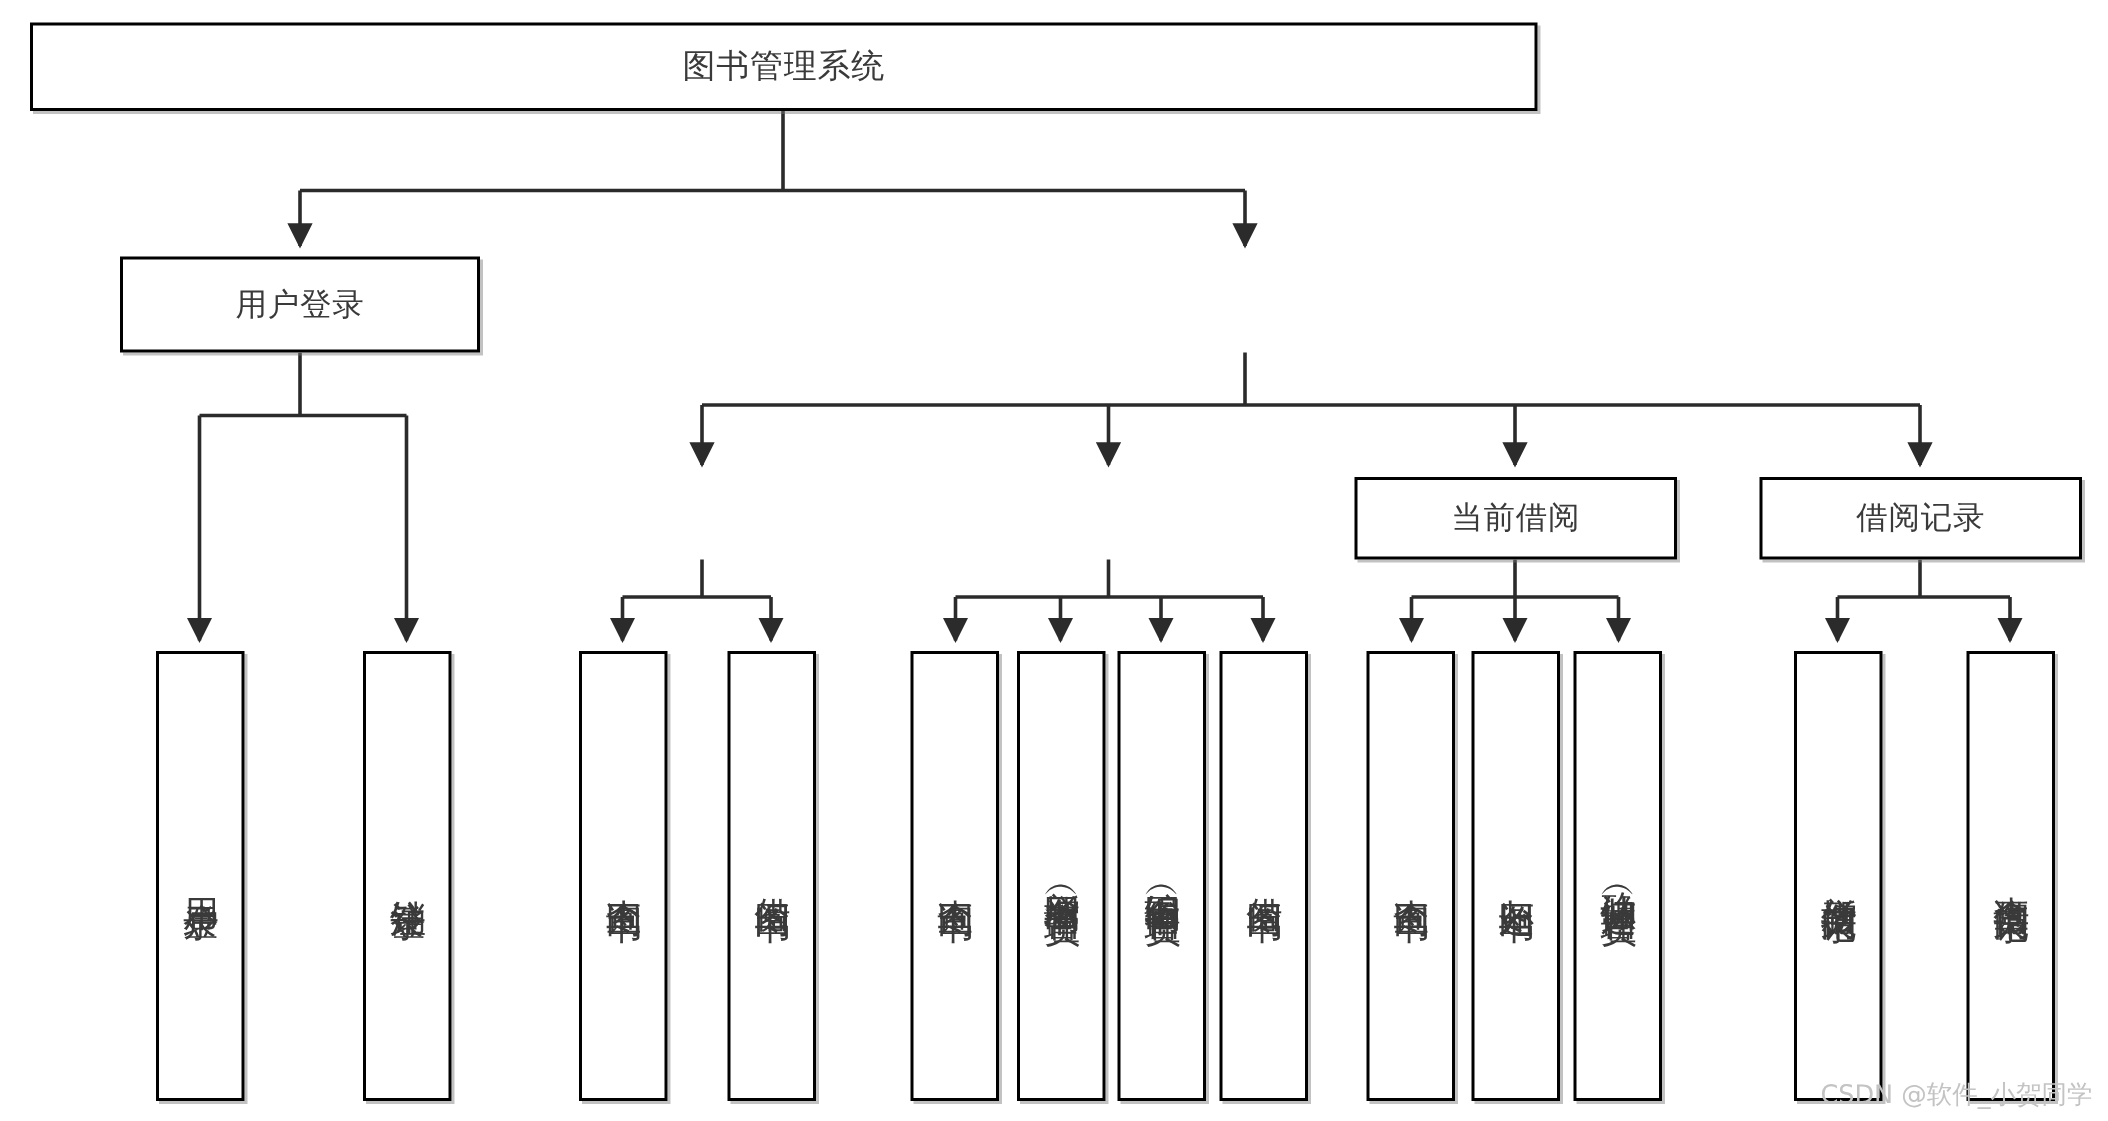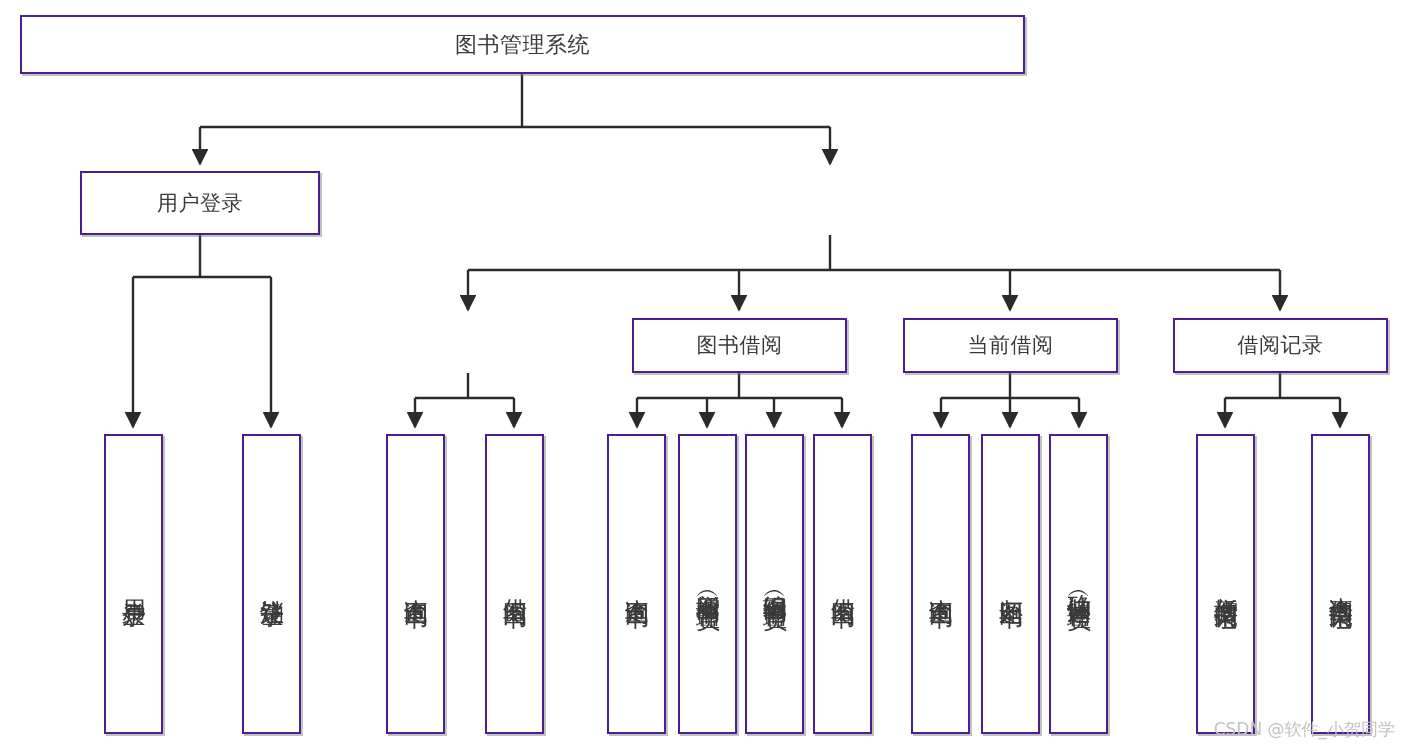--- a/index.html
+++ b/index.html
@@ -25,21 +25,21 @@
     left: 0;
     top: 0;
     width: 1405px;
     height: 747px;
     pointer-events: none;
   }
   .node {
     position: absolute;
     box-sizing: border-box;
     background: #ffffff;
-    border: 2px solid #4c1d95;
+    border: 2px solid #000000;
     box-shadow: 2px 2px 0 rgba(120,120,120,0.45);
     display: flex;
     align-items: center;
     justify-content: center;
     color: #3a3a3a;
   }
   .node .label {
     font-size: 21px;
     line-height: 1.15;
     letter-spacing: 0.5px;
@@ -129,23 +129,20 @@
   </svg>
 
   <div class="node root" style="left:20px; top:15px; width:1005px; height:59px;">
     <span class="label">图书管理系统</span>
   </div>
 
   <div class="node level2" style="left:80px; top:171px; width:240px; height:64px;">
     <span class="label">用户登录</span>
   </div>
 
-  <div class="node level3" style="left:632px; top:318px; width:215px; height:55px;">
-    <span class="label">图书借阅</span>
-  </div>
   <div class="node level3" style="left:903px; top:318px; width:215px; height:55px;">
     <span class="label">当前借阅</span>
   </div>
   <div class="node level3" style="left:1173px; top:318px; width:215px; height:55px;">
     <span class="label">借阅记录</span>
   </div>
 
   <div class="node leaf" style="left:104px; top:434px; width:59px; height:300px;">
     <span class="label">用户登录</span>
   </div>

